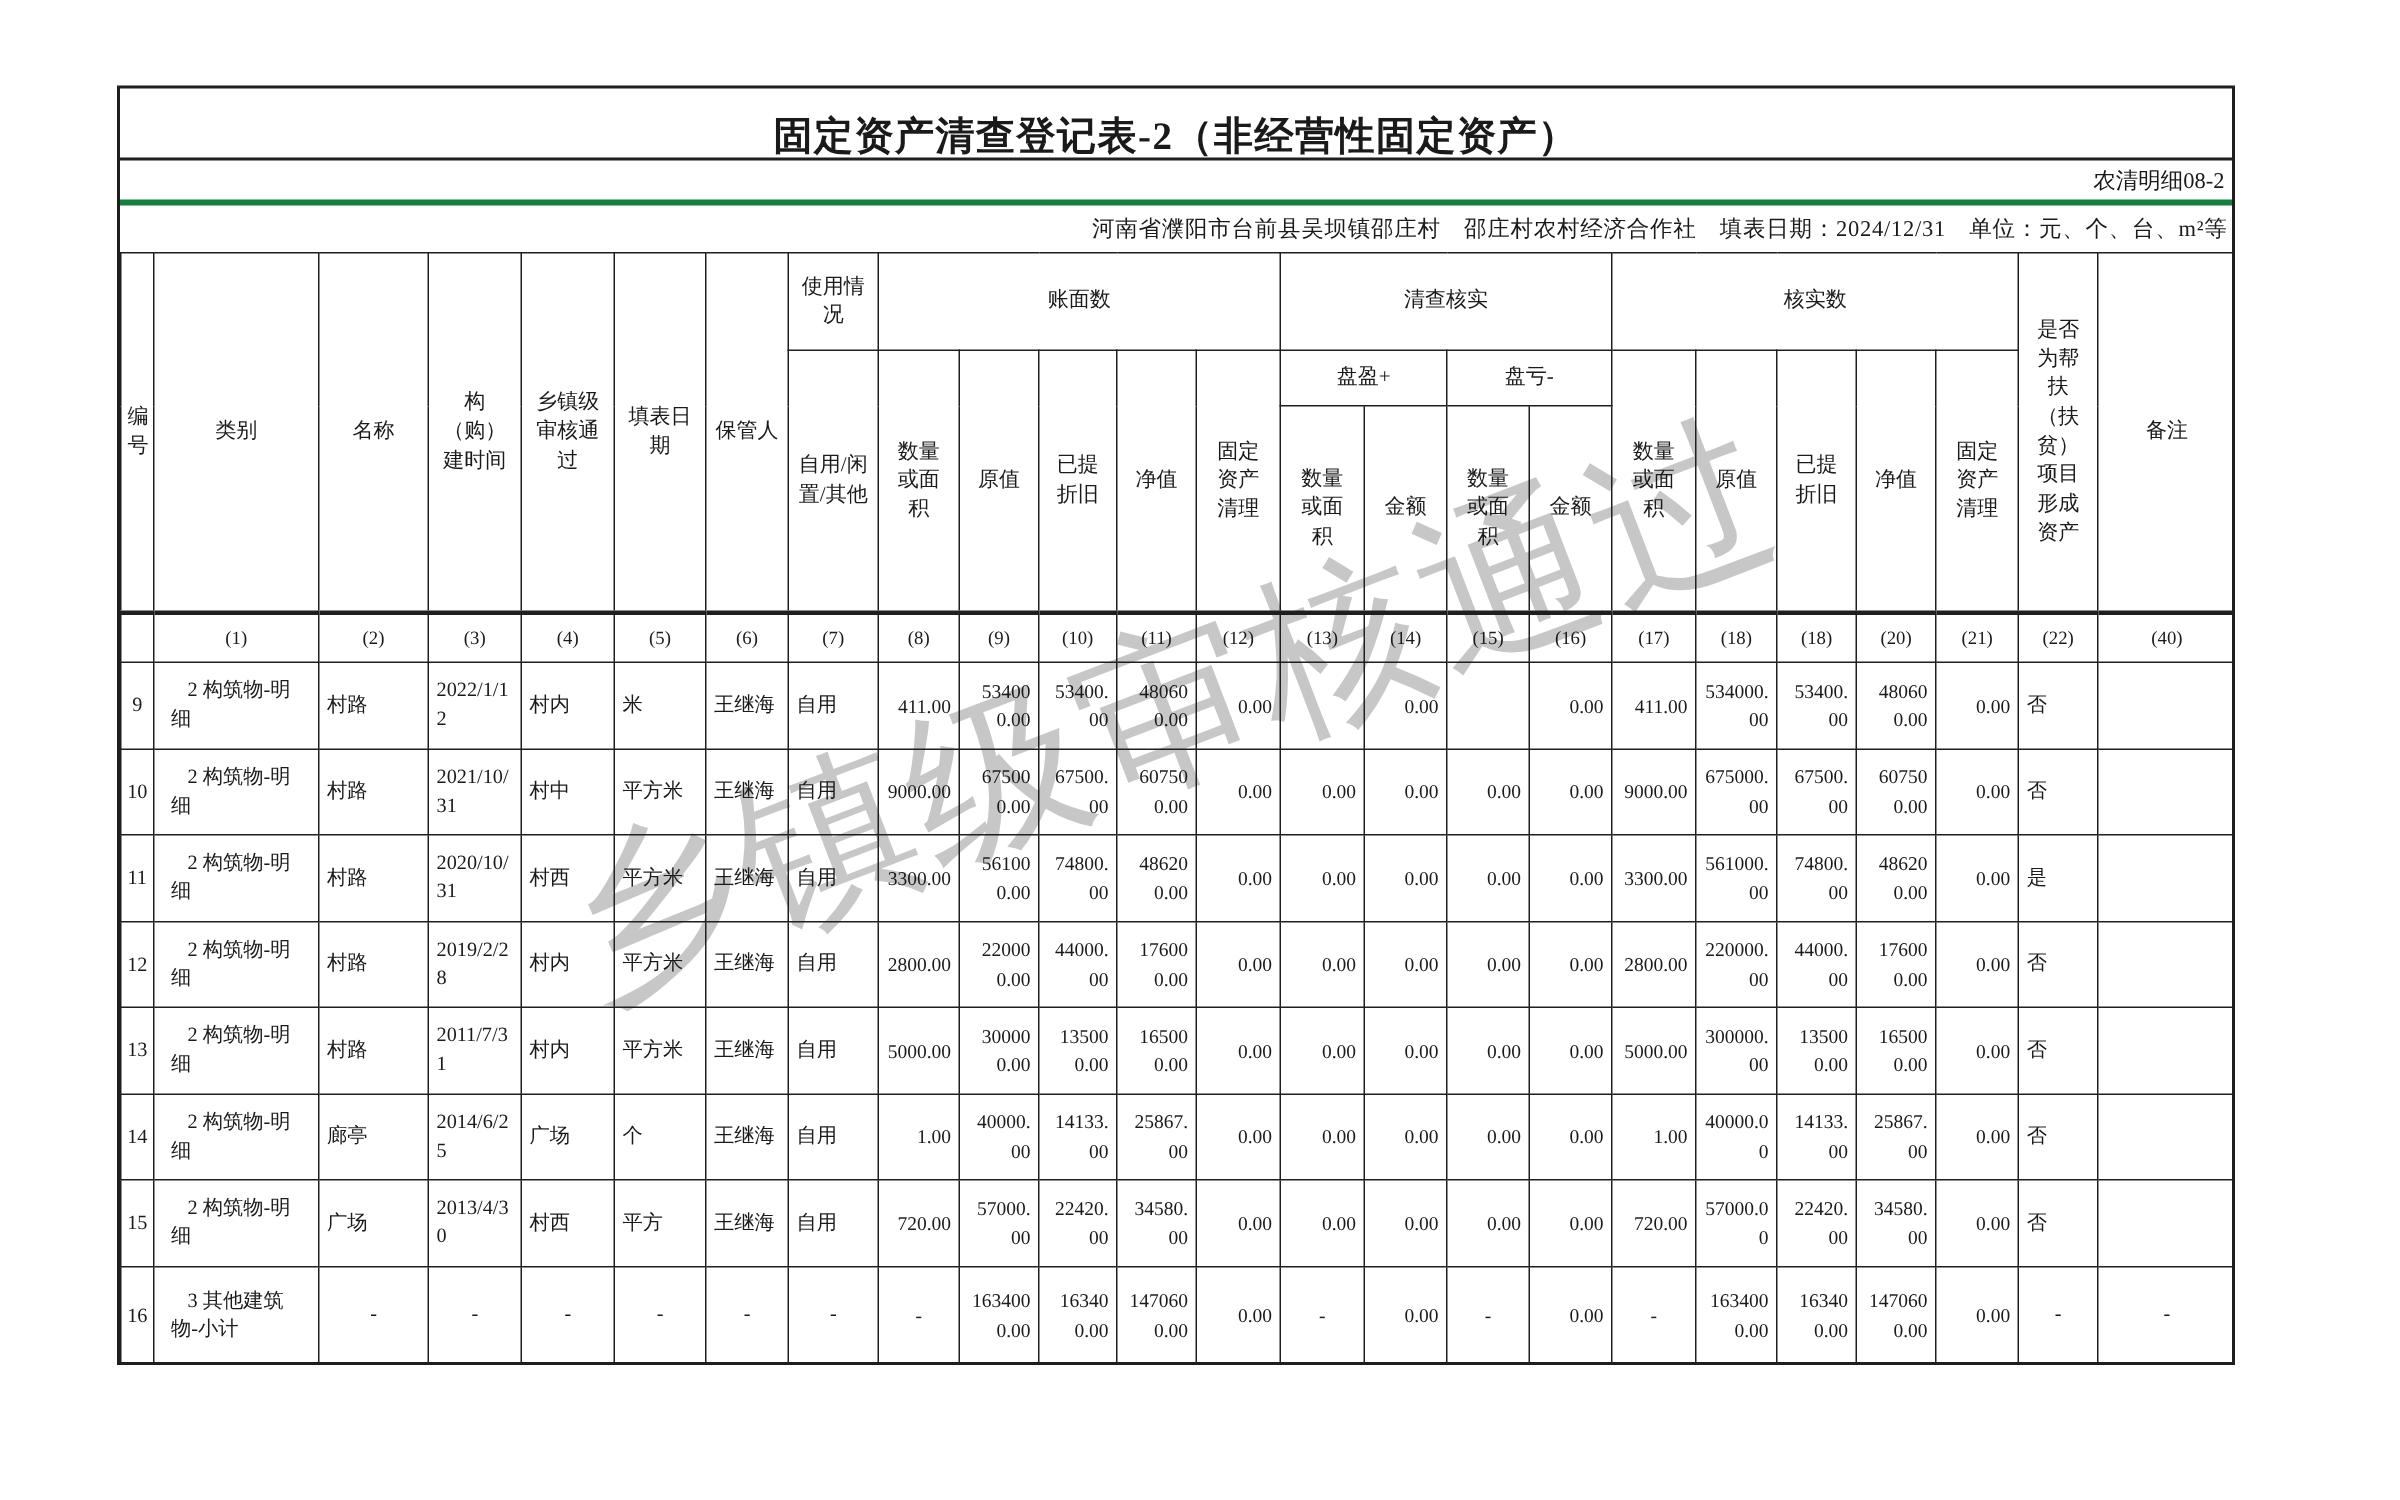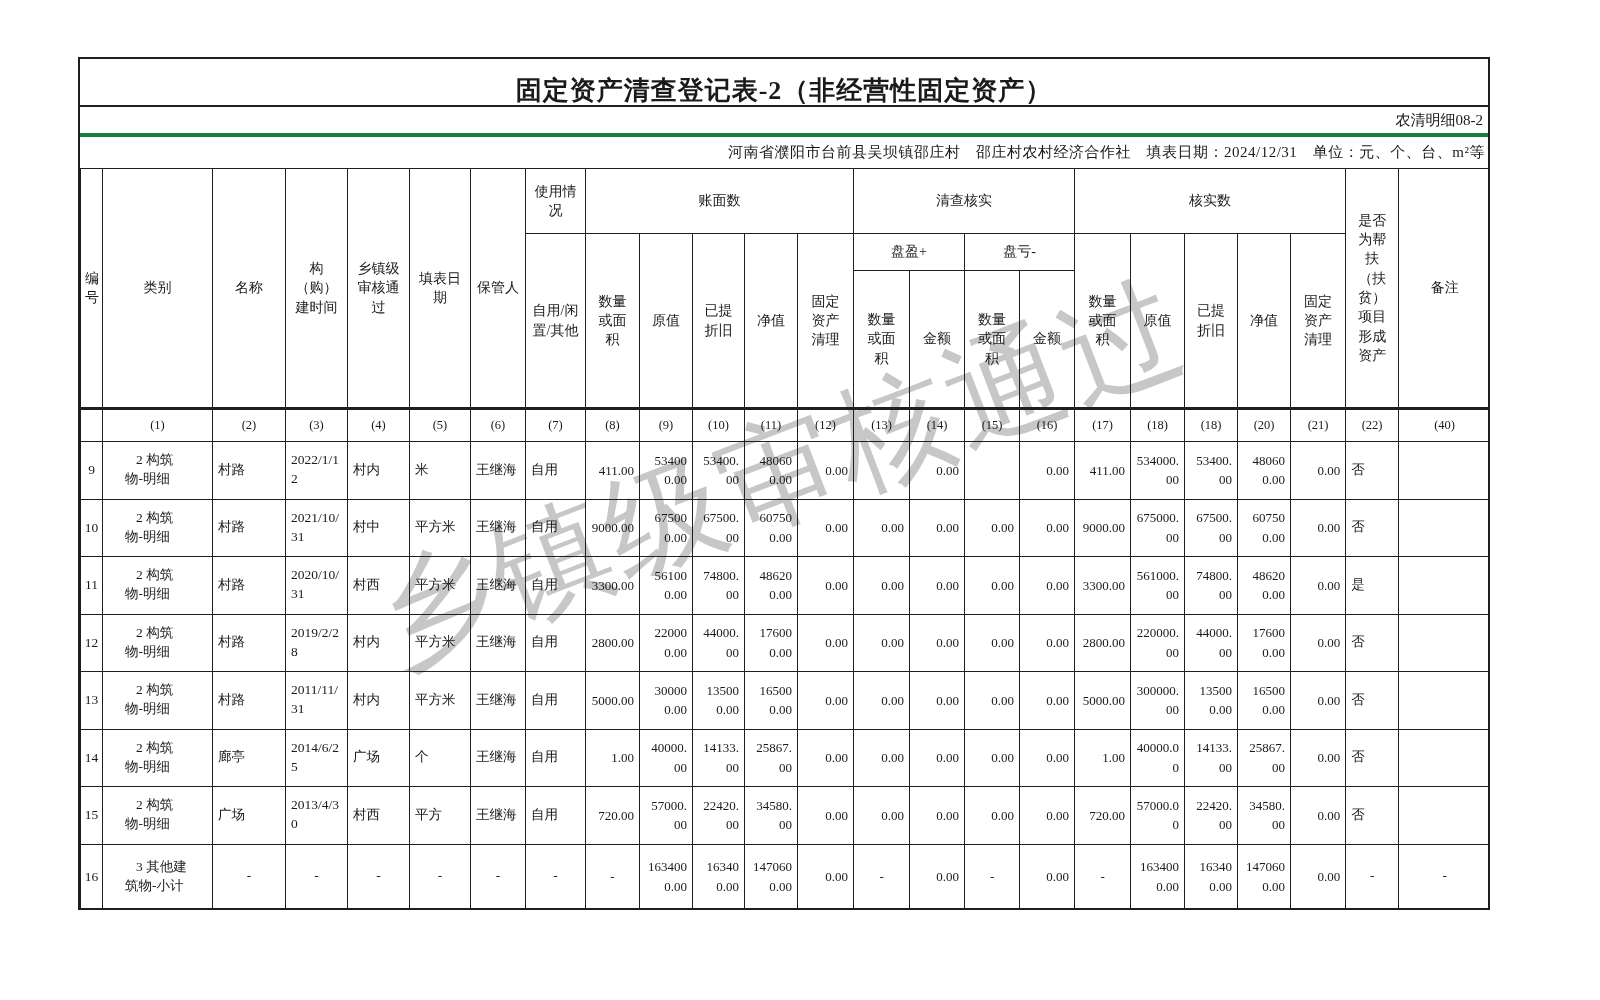--- a/index.html
+++ b/index.html
@@ -60,21 +60,21 @@
   .th-pov { padding:2px 11px; }     
 
   
   tr.hn { height:33px; }
   tr.hn td { border-top:3px solid #1f1f1f; text-align:center; font-size:12.5px; }
 
   
   tbody tr.r { height:57.5px; }
   tbody tr.r-last { height:65px; }
   td.c-no  { text-align:center; font-size:13.5px; }
-  td.c-cat { text-align:left; font-size:13.5px; line-height:1.4; padding:2px 22px; text-indent:11px; word-break:break-all; }
+  td.c-cat { text-align:left; font-size:13.5px; line-height:1.4; padding:2px 11px; text-indent:11px; word-break:break-all; }
   td.c-txt { text-align:left; font-size:13.5px; line-height:1.4; padding:2px 5px; word-break:break-all; }
   td.c-num { text-align:right; font-size:13px; line-height:1.5; padding:2px 5px; word-break:break-all; }
   td.c-dash { text-align:center; text-indent:0; }
 </style>
 </head>
 <body>
 
 <div class="watermark">乡镇级审核通过</div>
 
 <div class="sheet">
@@ -276,21 +276,21 @@
           <td class="c-num">44000.00</td>
           <td class="c-num">176000.00</td>
           <td class="c-num">0.00</td>
           <td class="c-txt">否</td>
           <td class="c-txt"></td>
         </tr>
         <tr class="r">
           <td class="c-no">13</td>
           <td class="c-cat">2 构筑物-明细</td>
           <td class="c-txt">村路</td>
-          <td class="c-txt">2011/11/31</td>
+          <td class="c-txt">2011/7/31</td>
           <td class="c-txt">村内</td>
           <td class="c-txt">平方米</td>
           <td class="c-txt">王继海</td>
           <td class="c-txt">自用</td>
           <td class="c-num">5000.00</td>
           <td class="c-num">300000.00</td>
           <td class="c-num">135000.00</td>
           <td class="c-num">165000.00</td>
           <td class="c-num">0.00</td>
           <td class="c-num">0.00</td>

